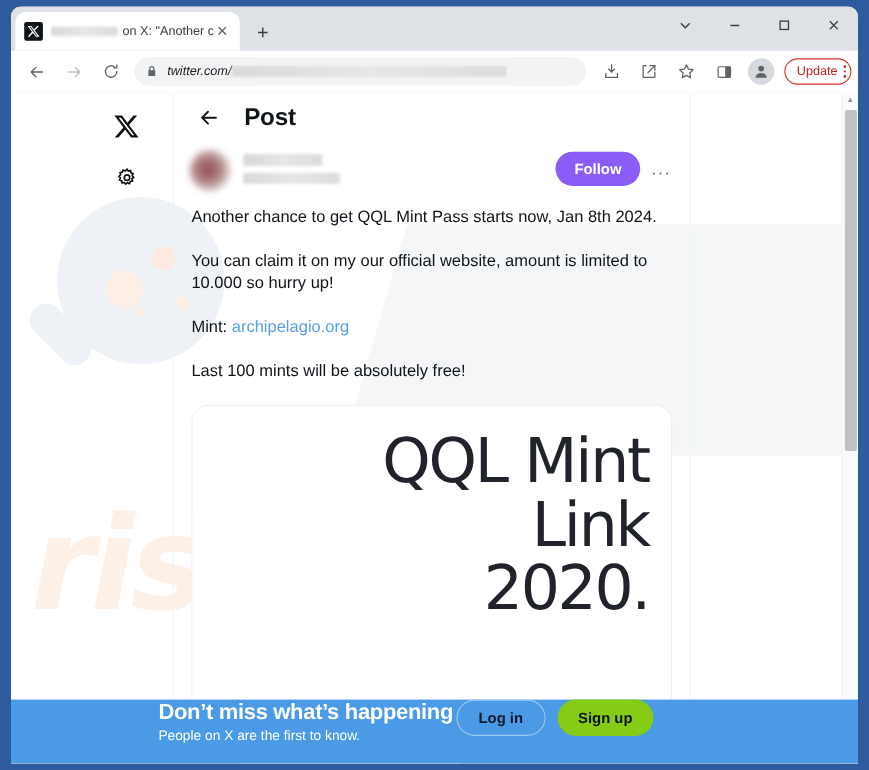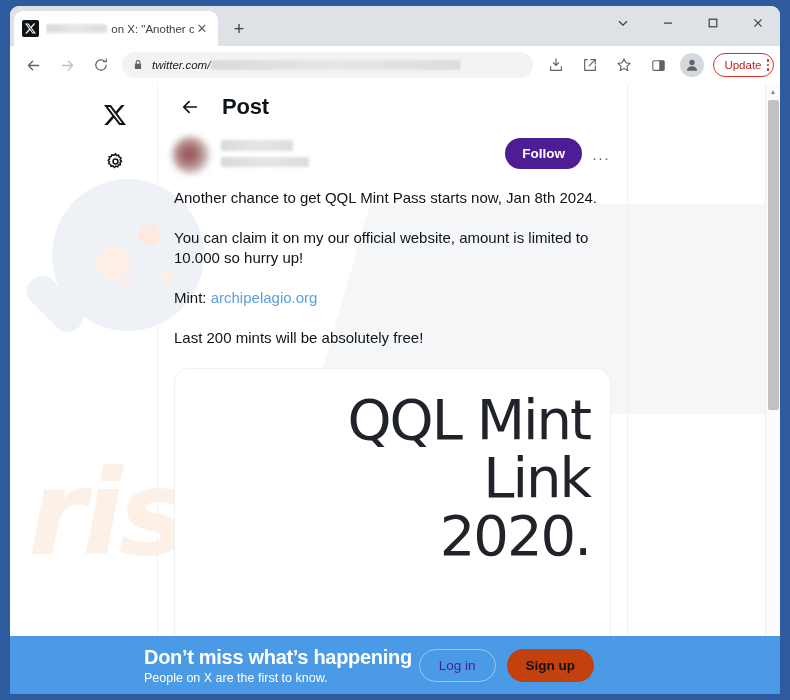--- a/index.html
+++ b/index.html
@@ -325,21 +325,21 @@
     filter: blur(3px);
     margin-right: 11px;
   }
   .author-names { flex: 1 1 auto; padding-top: 4px; min-width: 0; }
   .author-names .redact { display: block; }
   .name-bar { height: 11px; width: 72px; margin-bottom: 6px; }
   .handle-bar { height: 10px; width: 88px; }
 
   .follow-btn {
     flex: 0 0 auto;
-    background: #4c1d95;
+    background: #8b5cf6;
     color: #ffffff;
     font-size: 13.5px;
     font-weight: bold;
     border-radius: 18px;
     padding: 8px 17px;
     margin-top: 2px;
   }
   .more-dots {
     flex: 0 0 24px;
     width: 24px; height: 24px;
@@ -412,21 +412,21 @@
   }
 
   
   .banner {
     position: absolute;
     left: 0; bottom: 0;
     width: 100%;
     height: 58px;
     background: #4a9ae6;
     display: flex;
-    align-items: center;
+    align-items: flex-start;
     z-index: 5;
     padding-right: 16px;
   }
   .banner-text {
     margin-left: 134px;
     color: #ffffff;
   }
   .banner-title {
     font-size: 20px;
     font-weight: bold;
@@ -440,28 +440,28 @@
   }
   .banner-btns {
     margin-left: auto;
     display: flex;
     align-items: center;
     gap: 11px;
     margin-right: 170px;
   }
   .btn-login {
     border: 1px solid #9cc9f0;
-    color: #4c1d95;
+    color: #0f172a;
     font-size: 13.5px;
-    font-weight: normal;
+    font-weight: bold;
     border-radius: 18px;
     padding: 8px 19px;
   }
   .btn-signup {
-    background: #c2410c;
+    background: #84cc16;
     color: #0f1419;
     font-size: 13.5px;
     font-weight: bold;
     border-radius: 18px;
     padding: 9px 19px;
   }
 </style>
 </head>
 <body>
 
@@ -625,21 +625,21 @@
             <span class="redact handle-bar"></span>
           </div>
           <div class="follow-btn">Follow</div>
           <div class="more-dots">···</div>
         </div>
 
         <div class="post-body">
           <p>Another chance to get QQL Mint Pass starts now, Jan 8th 2024.</p>
           <p>You can claim it on my our official website, amount is limited to 10.000 so hurry up!</p>
           <p><span>Mint: </span><span class="post-link">archipelagio.org</span></p>
-          <p>Last 200 mints will be absolutely free!</p>
+          <p>Last 100 mints will be absolutely free!</p>
         </div>
 
         <div class="media-card">
           <div class="media-text">QQL Mint</div>
           <div class="media-text">Link</div>
           <div class="media-text">2020.</div>
         </div>
       </div>
 
       <div class="right-col"></div>

